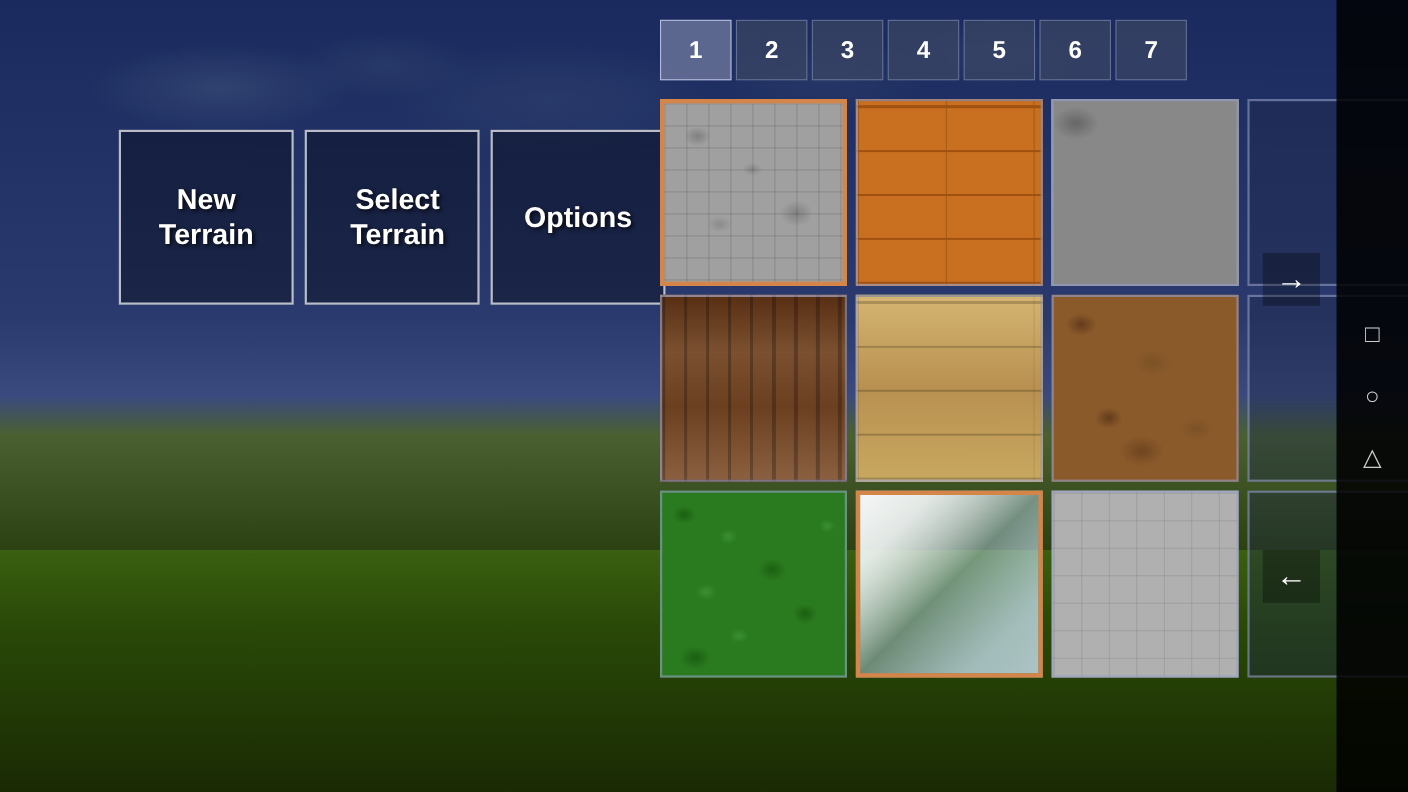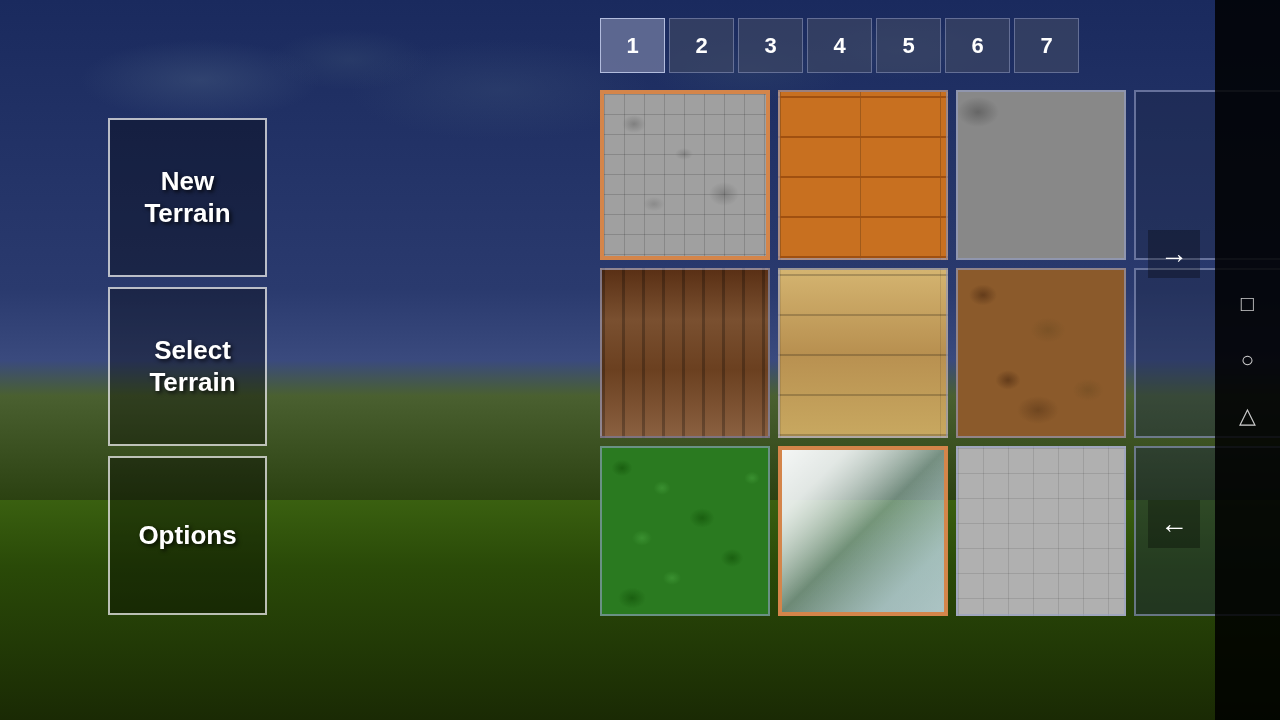--- a/index.html
+++ b/index.html
@@ -66,21 +66,21 @@
       cursor: pointer;
     }
 
     
     .left-menu {
       position: absolute;
       left: 108px;
       top: 118px;
       z-index: 10;
       display: flex;
-      flex-direction: column;
+      flex-direction: row;
       gap: 10px;
     }
 
     .menu-btn {
       width: 159px;
       height: 159px;
       border: 2px solid rgba(255,255,255,0.7);
       background: rgba(0,0,0,0.35);
       color: white;
       font-size: 26px;

